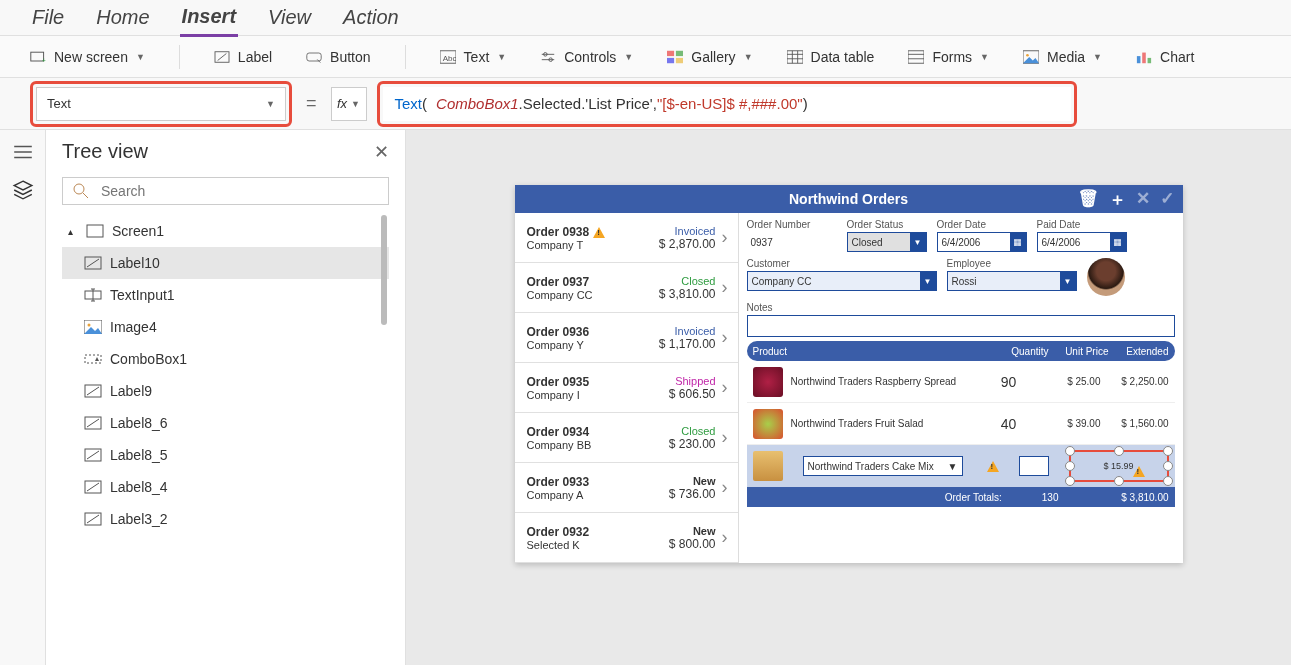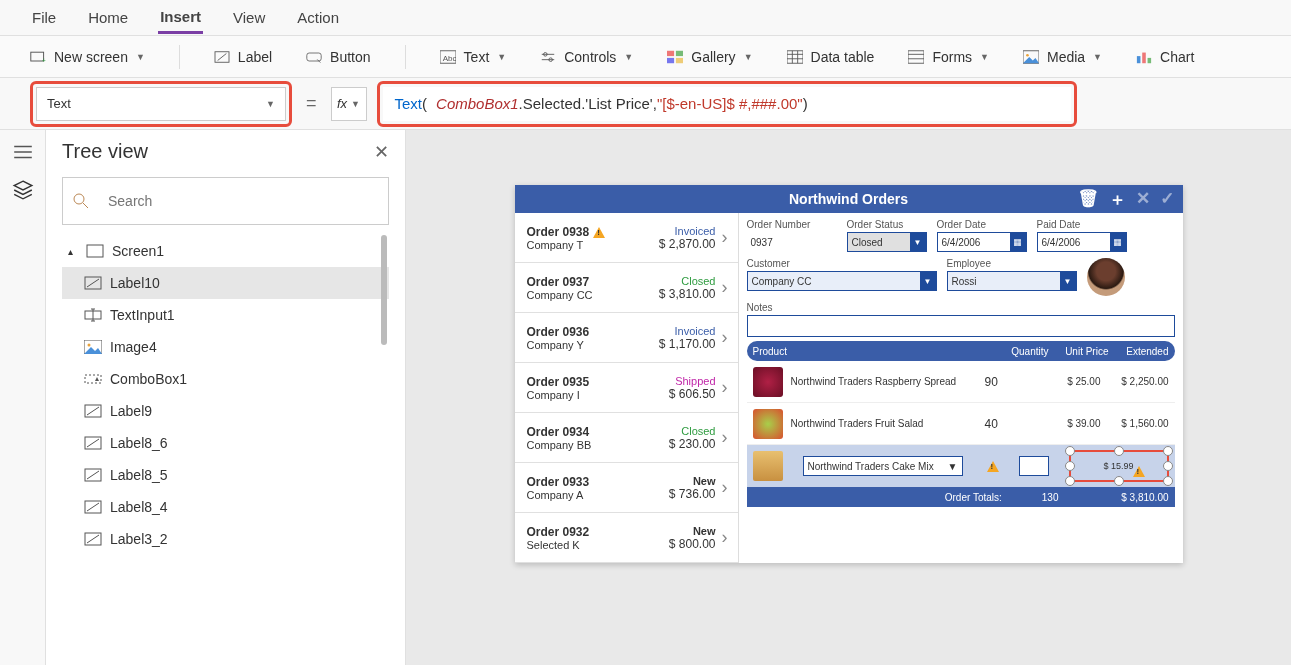--- a/index.html
+++ b/index.html
@@ -1,20 +1,20 @@
 <!DOCTYPE html>
 <html><head>
 <meta charset="utf-8">
 <style>
 * { box-sizing: border-box; margin: 0; padding: 0; font-family: "Segoe UI", Arial, sans-serif; }
 body { background: #f8f8f8; font-size: 13px; color: #333; width: 1291px; height: 665px; overflow: hidden; }
 
 
 .menubar { height: 36px; display: flex; align-items: center; padding: 0 30px; gap: 28px; border-bottom: 1px solid #e0e0e0; }
-.menubar .item { font-size: 15px; color: #444; cursor: pointer; padding: 6px 2px; }
+.menubar .item { font-size: 20px; color: #444; cursor: pointer; padding: 6px 2px; font-style: italic; }
 .menubar .item.active { font-weight: 600; border-bottom: 3px solid #7b3fa5; }
 
 
 .ribbon { height: 42px; display: flex; align-items: center; padding: 0 30px; gap: 34px; border-bottom: 1px solid #e0e0e0; background: #fafafa; }
 .ribbon .btn { display: flex; align-items: center; gap: 8px; font-size: 14px; color: #333; cursor: pointer; }
 .ribbon .sep { width: 1px; height: 24px; background: #ddd; }
 .chev { font-size: 9px; color: #666; }
 .ricon { width: 16px; height: 14px; display: inline-block; }
 
 
@@ -34,21 +34,21 @@
 
 
 .rail { width: 46px; border-right: 1px solid #e0e0e0; display: flex; flex-direction: column; align-items: center; padding-top: 12px; gap: 18px; }
 .rail .ricon2 { width: 22px; height: 20px; cursor: pointer; color: #555; }
 
 
 .tree { width: 360px; border-right: 1px solid #e0e0e0; padding: 10px 16px; background: #fff; }
 .tree-head { display: flex; justify-content: space-between; align-items: center; margin-bottom: 14px; }
 .tree-head h2 { font-size: 20px; font-weight: 400; }
 .tree-head .close { font-size: 18px; color: #666; cursor: pointer; }
-.searchbox { border: 1px solid #ccc; height: 48px; display: flex; align-items: center; padding: 0 10px; gap: 19px; margin-bottom: 10px; }
+.searchbox { border: 1px solid #ccc; height: 28px; display: flex; align-items: center; padding: 0 10px; gap: 12px; margin-bottom: 10px; }
 .searchbox input { border: none; outline: none; flex: 1; font-size: 14px; background: transparent; }
 .tree-list { overflow-y: auto; height: calc(100% - 90px); position: relative; }
 .tree-list::after { content:""; position:absolute; right:2px; top:0; width:6px; height:110px; background:#bbb; border-radius:3px; }
 .tnode { display: flex; align-items: center; gap: 8px; padding: 8px 6px; font-size: 14px; cursor: pointer; }
 .tnode.indent { padding-left: 22px; }
 .tnode.sel { background: #e6e6e6; }
 .tnode .exp { font-size: 10px; color: #333; width: 10px; }
 .ticon { width: 18px; height: 14px; display: inline-block; }
 
 
@@ -83,21 +83,21 @@
 .fval.sel { background: #e0e0e0; justify-content: space-between; }
 .fval .dd { background:#1e4b9b; color:#fff; width:16px; height:18px; display:flex;align-items:center;justify-content:center;font-size:8px; margin-right:-4px;}
 .fval .cal { background:#1e4b9b; color:#fff; width:16px; height:18px; display:flex;align-items:center;justify-content:center;font-size:9px; margin-right:-4px;}
 .photo { width: 38px; height: 38px; border-radius: 50%; background: radial-gradient(circle at 50% 35%, #6b3e2e 30%, #2b1a12 55%, #c49b7a 60%); }
 
 .prod-head { background:#3a5da8; color:#fff; display:flex; height:20px; align-items:center; font-size:10px; padding: 0 6px; margin-top:4px;border-radius:10px;}
 .prod-head .sp { flex:1; }
 .prod-row { display:flex; align-items:center; padding:5px 6px; gap:8px; border-bottom:1px solid #eee; height:42px;}
 .prod-row .thumb { width:30px; height:30px; border-radius:3px; }
 .prod-row .pname { flex:1; font-size:10px; }
-.prod-row .num { width:48px; text-align:left; font-size:12px; }
+.prod-row .num { width:48px; text-align:center; font-size:14px; }
 .prod-row .num2 { width:60px; text-align:right; font-size:10px; }
 
 .new-row { background:#c7d3ea; display:flex; align-items:center; padding:5px 6px; gap:20px; height:42px; position:relative;}
 .new-row .thumb { width:30px; height:30px; background: linear-gradient(#e8c070,#c89040); border-radius:2px;}
 .new-row .combo { flex:0 0 160px; height:20px; background:#fff; border:1px solid #1e4b9b; display:flex; align-items:center; padding:0 4px; font-size:10px; justify-content:space-between;}
 .new-row .qin { width:30px; height:20px; border:1px solid #1e4b9b; background:#fff;}
 .sel-box { border:2px solid #e74c3c; border-radius:6px; padding:2px; position:relative; width:100px; height:32px; display:flex;align-items:center;justify-content:center;}
 .handles { position:absolute; inset:-6px; pointer-events:none;}
 .handle { position:absolute; width:10px;height:10px;border:1px solid #888;border-radius:50%;background:#fff;}
 .h-tl{top:0;left:0;} .h-tc{top:0;left:50%;transform:translateX(-50%);} .h-tr{top:0;right:0;}

